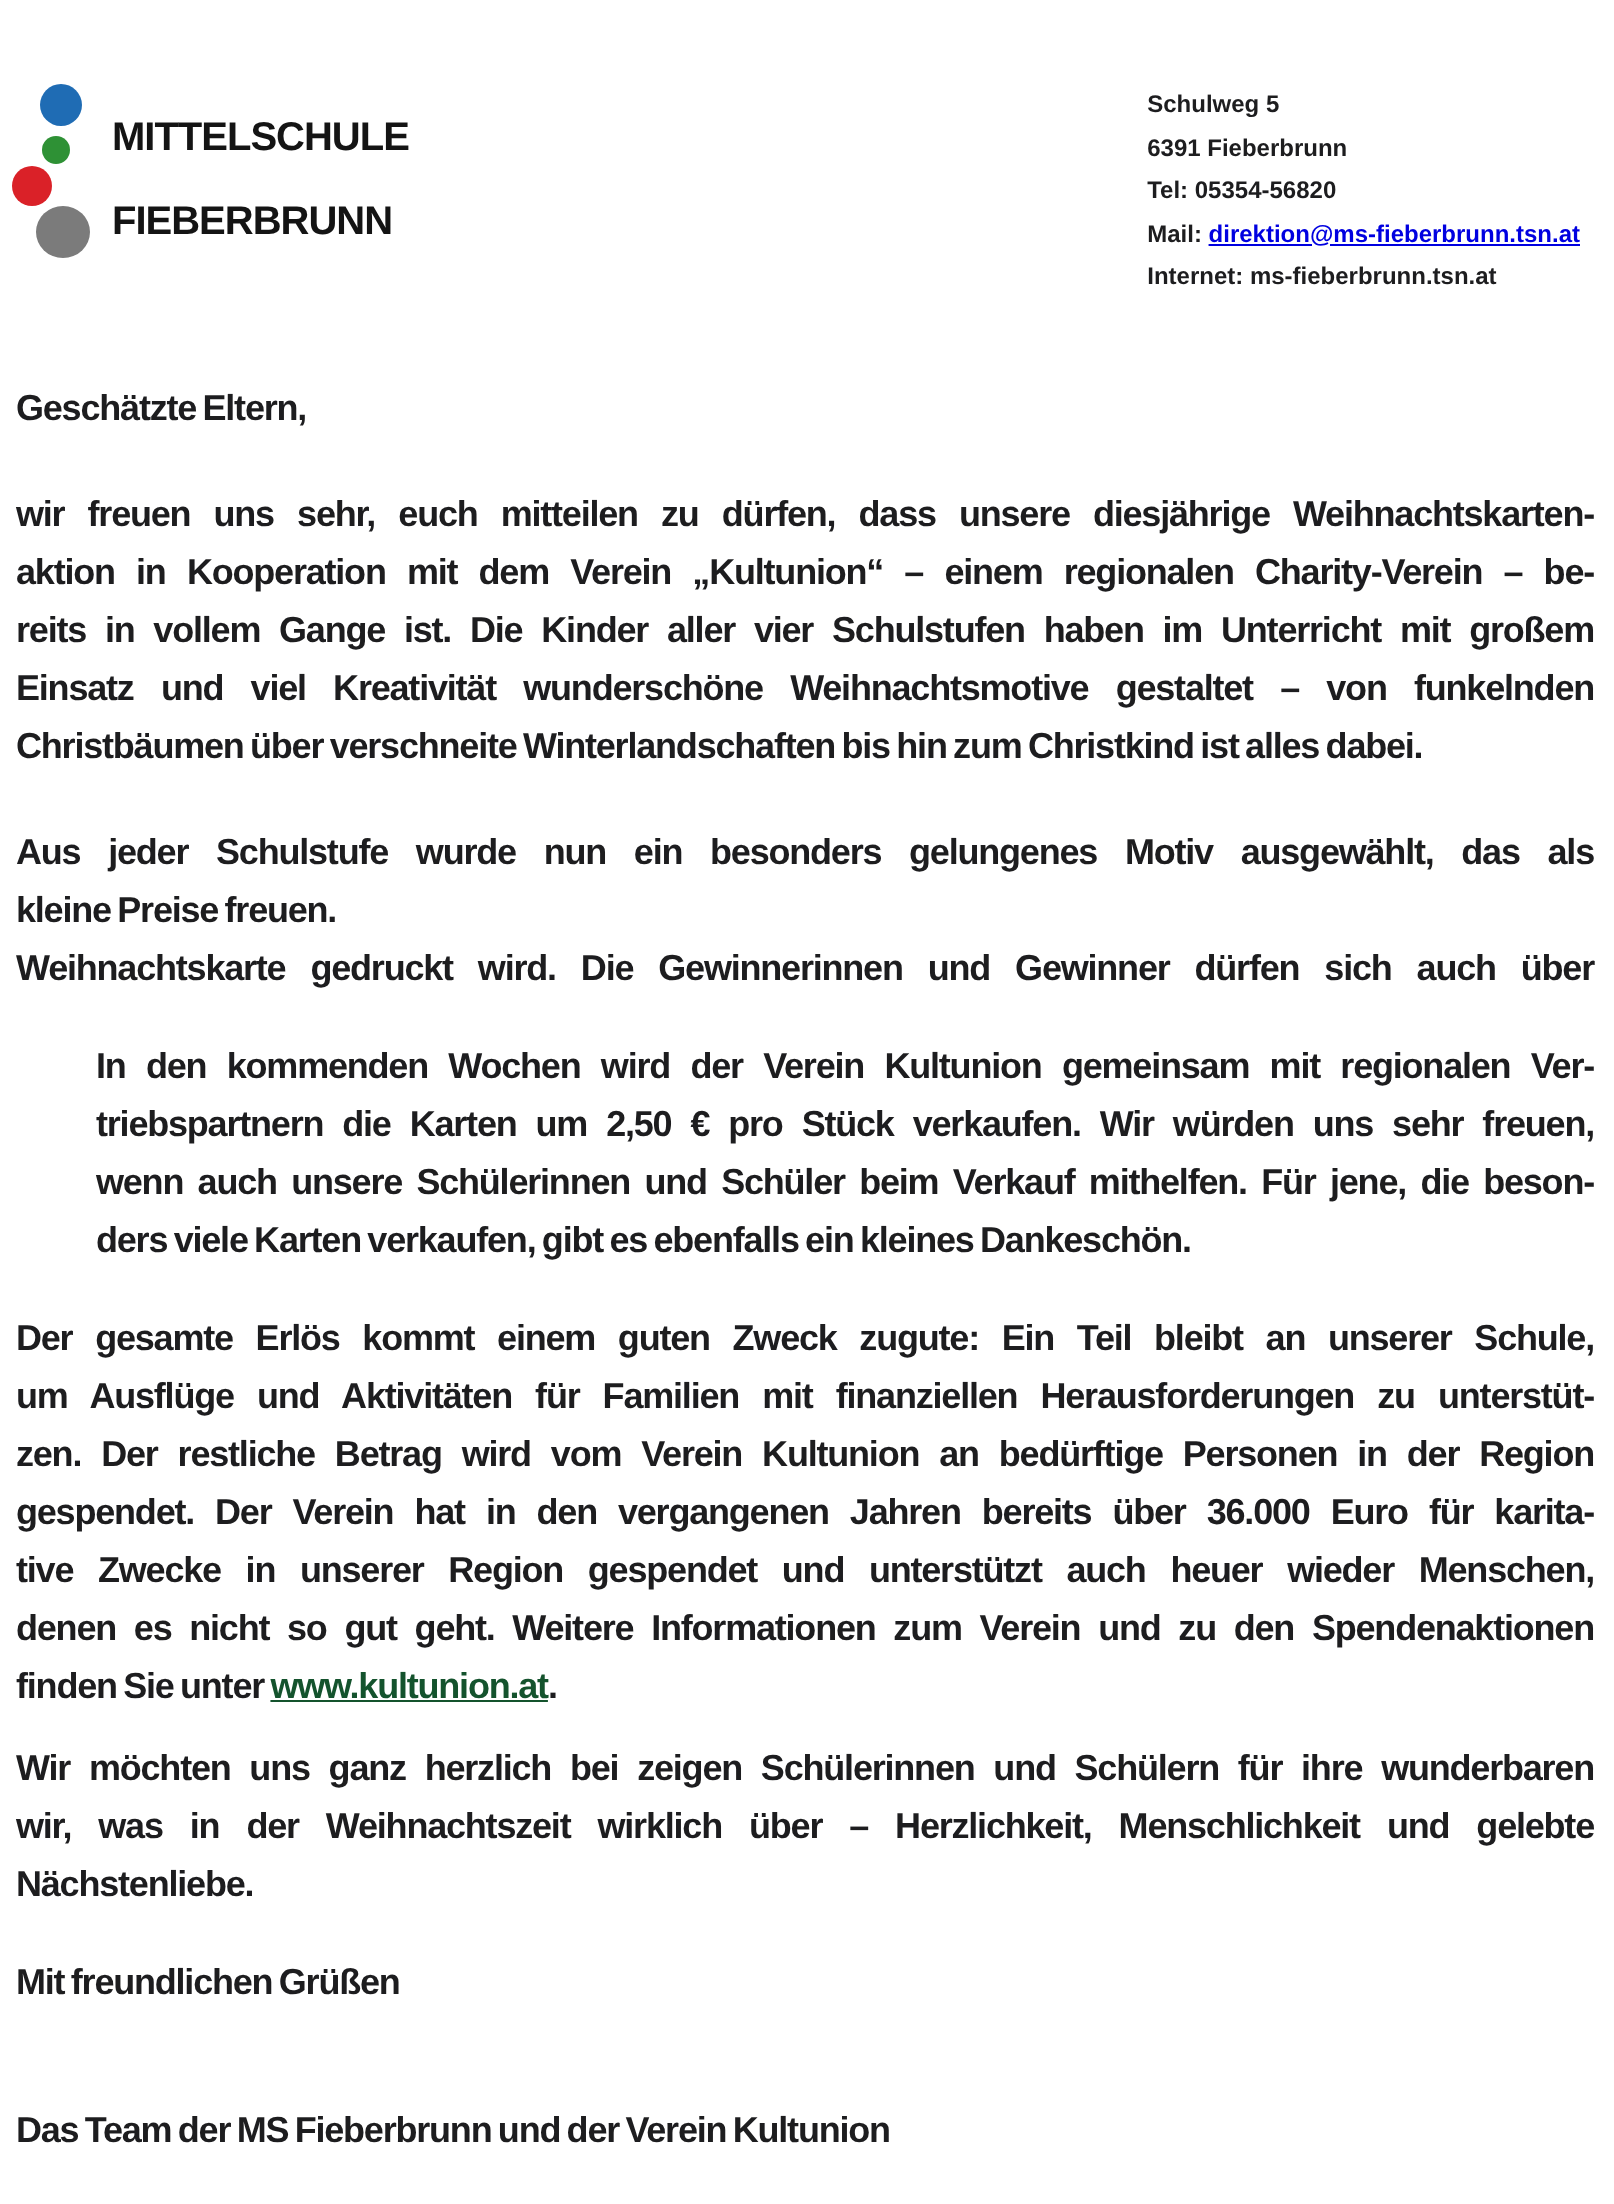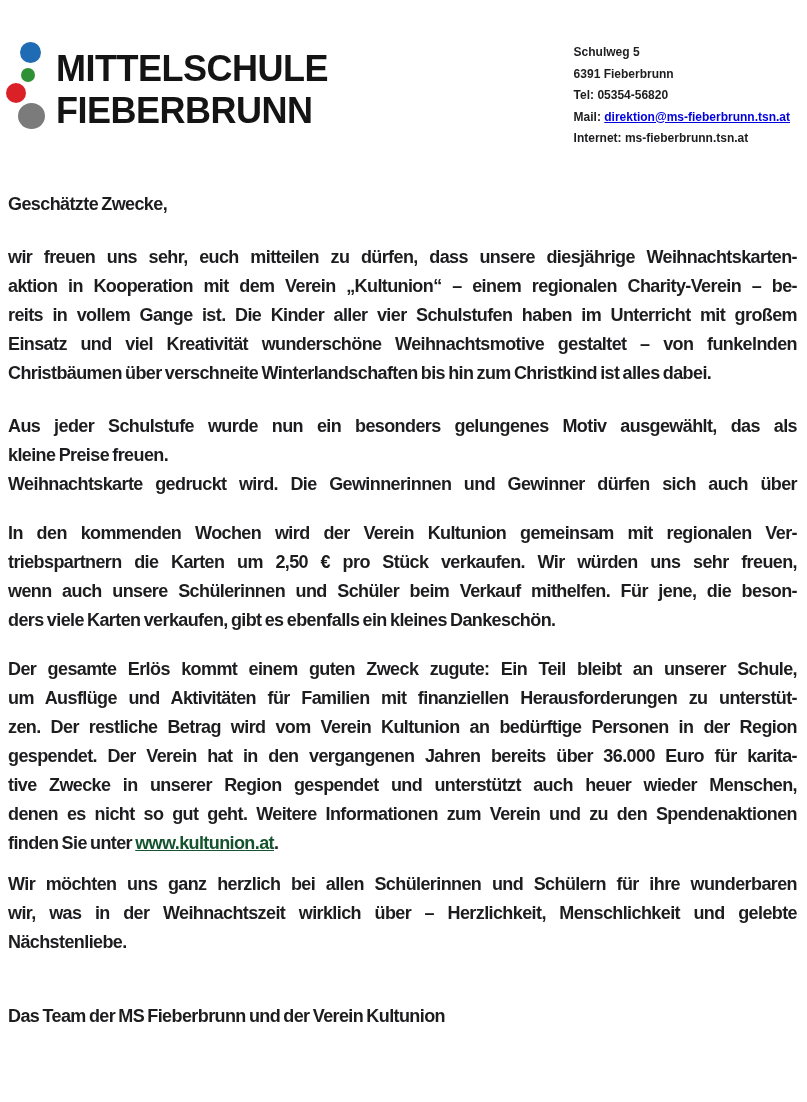--- a/index.html
+++ b/index.html
@@ -13,41 +13,41 @@
     color:#1d1d1f;
   }
   
   .logo-dot{position:absolute;border-radius:50%;}
   .dot-blue {left:20px;top:42px;width:21px;height:21px;}
   .dot-green{left:21px;top:68px;width:14px;height:14px;}
   .dot-red  {left:6px; top:83px;width:20px;height:20px;}
   .dot-gray {left:18px;top:103px;width:27px;height:26px;}
   .school-name{
     position:absolute;left:56px;top:48px;
-    font-size:36px;font-weight:700;letter-spacing:-0.5px;
+    font-size:20px;font-weight:700;letter-spacing:-0.5px;
     line-height:42px;color:#141414;white-space:nowrap;
   }
   .contact{
     position:absolute;right:17px;top:42px;
     font-size:12px;font-weight:700;
     line-height:21.5px;color:#1d1d1f;white-space:nowrap;
   }
   .contact a{font-weight:700;text-decoration:underline;}
   
   .letter-body{
     position:absolute;left:8px;top:190px;width:789px;
     font-size:18px;font-weight:700;
     letter-spacing:-0.6px;word-spacing:-1.2px;
     line-height:29px;color:#1d1d1f;
   }
   .line{min-height:29px;}
   .jl{text-align:justify;text-align-last:justify;}
   .p1{margin-top:24px;}
   .p2{margin-top:24px;}
-  .p3{margin-top:20px;}
+  .p3{margin-top:20px;margin-left:40px;}
   .p4{margin-top:20px;}
   .p5{margin-top:12px;}
   .closing{margin-top:20px;}
   .signature{margin-top:45px;}
   a{color:inherit;}
 </style>
 </head>
 <body>
 
 <div class="page">
@@ -64,21 +64,21 @@
   <div class="contact">
     <div>Schulweg 5</div>
     <div>6391 Fieberbrunn</div>
     <div>Tel: 05354-56820</div>
     <div><span>Mail: </span><a href="#" style="color: rgb(0, 0, 224);">direktion@ms-fieberbrunn.tsn.at</a></div>
     <div>Internet: ms-fieberbrunn.tsn.at</div>
   </div>
 
   <div class="letter-body">
 
-    <div class="line">Geschätzte Zwecke,</div>
+    <div class="line">Geschätzte Eltern,</div>
 
     <div class="p1">
       <div class="line jl">wir freuen uns sehr, euch mitteilen zu dürfen, dass unsere diesjährige Weihnachtskarten-</div>
       <div class="line jl">aktion in Kooperation mit dem Verein „Kultunion“ – einem regionalen Charity-Verein – be-</div>
       <div class="line jl">reits in vollem Gange ist. Die Kinder aller vier Schulstufen haben im Unterricht mit großem</div>
       <div class="line jl">Einsatz und viel Kreativität wunderschöne Weihnachtsmotive gestaltet – von funkelnden</div>
       <div class="line">Christbäumen über verschneite Winterlandschaften bis hin zum Christkind ist alles dabei.</div>
     </div>
 
     <div class="p2">
@@ -98,22 +98,23 @@
       <div class="line jl">Der gesamte Erlös kommt einem guten Zweck zugute: Ein Teil bleibt an unserer Schule,</div>
       <div class="line jl">um Ausflüge und Aktivitäten für Familien mit finanziellen Herausforderungen zu unterstüt-</div>
       <div class="line jl">zen. Der restliche Betrag wird vom Verein Kultunion an bedürftige Personen in der Region</div>
       <div class="line jl">gespendet. Der Verein hat in den vergangenen Jahren bereits über 36.000 Euro für karita-</div>
       <div class="line jl">tive Zwecke in unserer Region gespendet und unterstützt auch heuer wieder Menschen,</div>
       <div class="line jl">denen es nicht so gut geht. Weitere Informationen zum Verein und zu den Spendenaktionen</div>
       <div class="line"><span>finden Sie unter </span><a href="#" style="text-decoration: underline; color: #14532d;">www.kultunion.at</a><span>.</span></div>
     </div>
 
     <div class="p5">
-      <div class="line jl">Wir möchten uns ganz herzlich bei allen Schülerinnen und Schülern für ihre wunderbaren</div>
+      <div class="line jl">Wir möchten uns ganz herzlich bei zeigen Schülerinnen und Schülern für ihre wunderbaren</div>
       <div class="line jl">wir, was in der Weihnachtszeit wirklich über – Herzlichkeit, Menschlichkeit und gelebte</div>
       <div class="line">Nächstenliebe.</div>
     </div>
 
+    <div class="line closing">Mit freundlichen Grüßen</div>
 
     <div class="line signature">Das Team der MS Fieberbrunn und der Verein Kultunion</div>
 
   </div>
 </div>
 
 </body></html>

